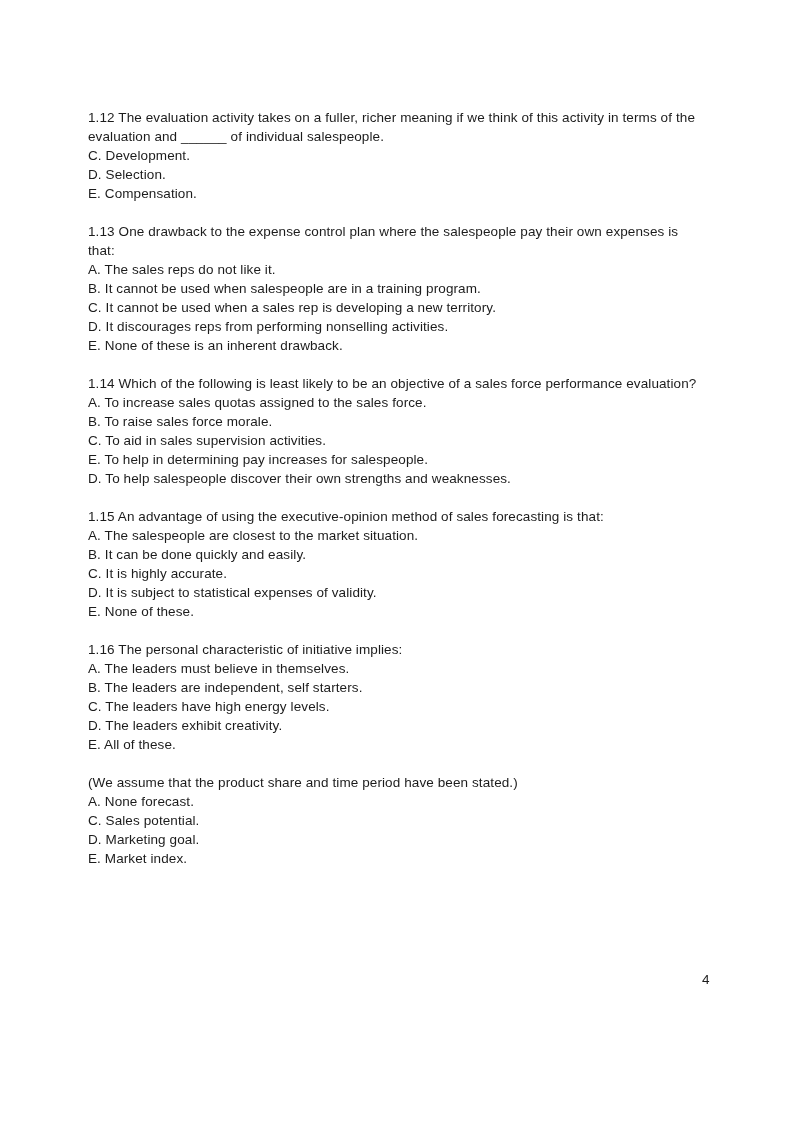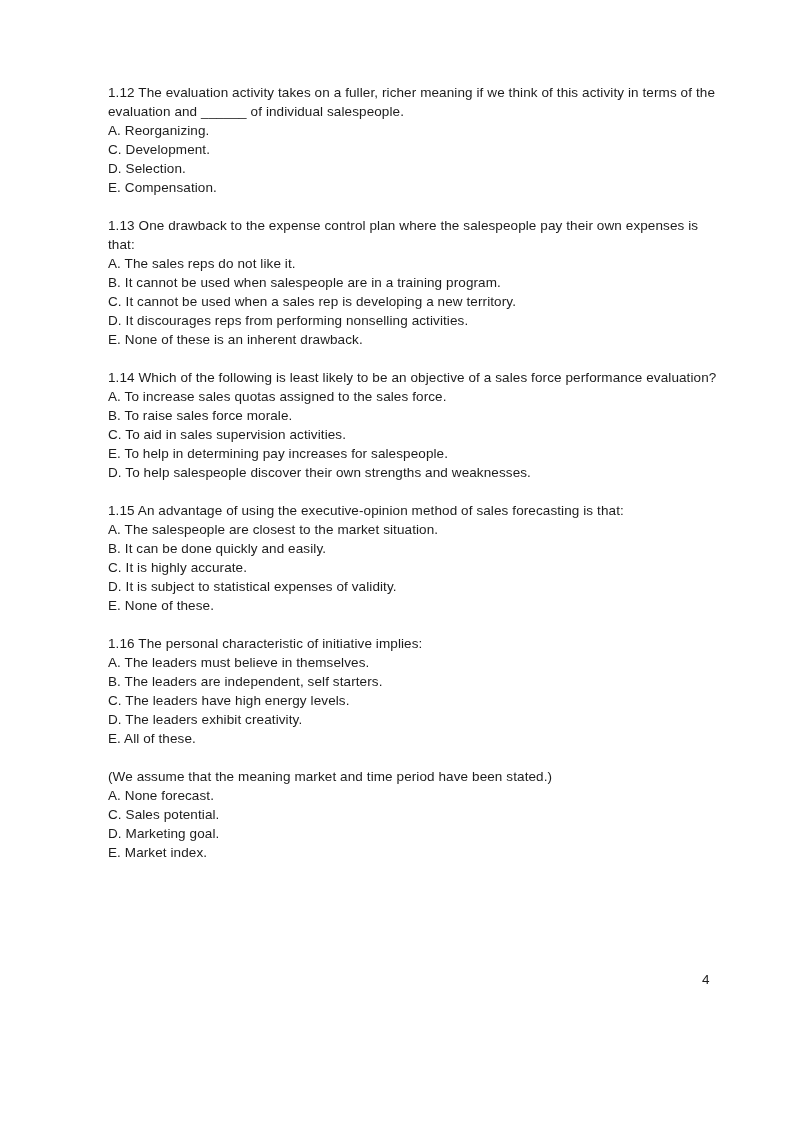--- a/index.html
+++ b/index.html
@@ -17,24 +17,23 @@
     color: #1c1c1c;
     overflow: hidden;
   }
   .page {
     position: absolute;
     inset: 0;
     background: #ffffff;
   }
   .content {
     position: absolute;
-    top: 83px;
+    top: 108px;
     left: 88px;
     right: 58px;
-    margin-left: 20px;
   }
   .question-block {
     margin: 0 0 19px 0;
   }
   .line {
     line-height: 19px;
     min-height: 19px;
     white-space: normal;
     letter-spacing: 0.1px;
   }
@@ -47,21 +46,20 @@
 </style>
 </head>
 <body>
 
 <div class="page">
   <div class="content">
 
     <div class="question-block">
       <div class="line">1.12 The evaluation activity takes on a fuller, richer meaning if we think of this activity in terms of the</div>
       <div class="line">evaluation and ______ of individual salespeople.</div>
-      <div class="line">A. Reorganizing.</div>
       <div class="line">C. Development.</div>
       <div class="line">D. Selection.</div>
       <div class="line">E. Compensation.</div>
     </div>
 
     <div class="question-block">
       <div class="line">1.13 One drawback to the expense control plan where the salespeople pay their own expenses is</div>
       <div class="line">that:</div>
       <div class="line">A. The sales reps do not like it.</div>
       <div class="line">B. It cannot be used when salespeople are in a training program.</div>
@@ -91,21 +89,21 @@
     <div class="question-block">
       <div class="line">1.16 The personal characteristic of initiative implies:</div>
       <div class="line">A. The leaders must believe in themselves.</div>
       <div class="line">B. The leaders are independent, self starters.</div>
       <div class="line">C. The leaders have high energy levels.</div>
       <div class="line">D. The leaders exhibit creativity.</div>
       <div class="line">E. All of these.</div>
     </div>
 
     <div class="question-block">
-      <div class="line">(We assume that the meaning market and time period have been stated.)</div>
+      <div class="line">(We assume that the product share and time period have been stated.)</div>
       <div class="line">A. None forecast.</div>
       <div class="line">C. Sales potential.</div>
       <div class="line">D. Marketing goal.</div>
       <div class="line">E. Market index.</div>
     </div>
 
   </div>
 
   <div class="page-number">4</div>
 </div>

